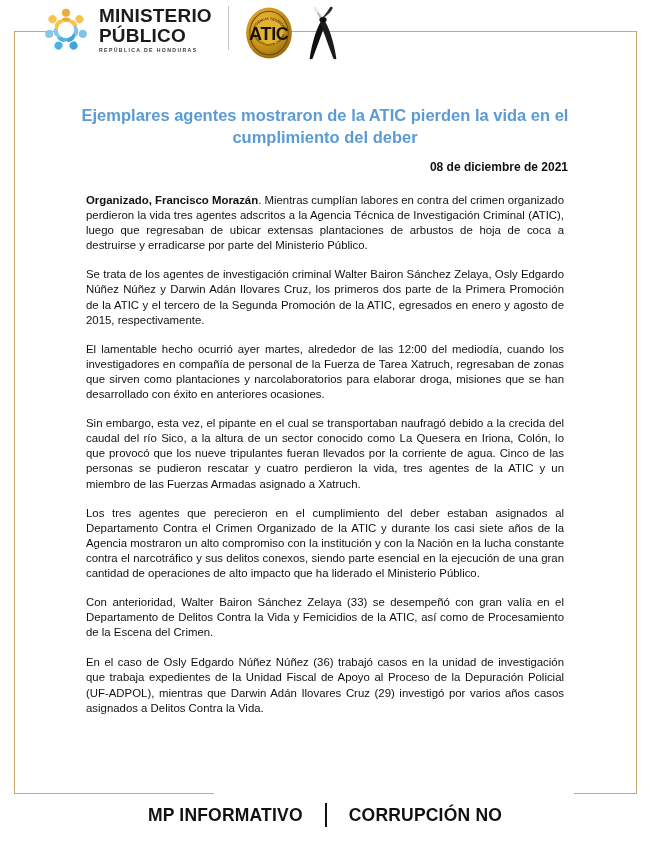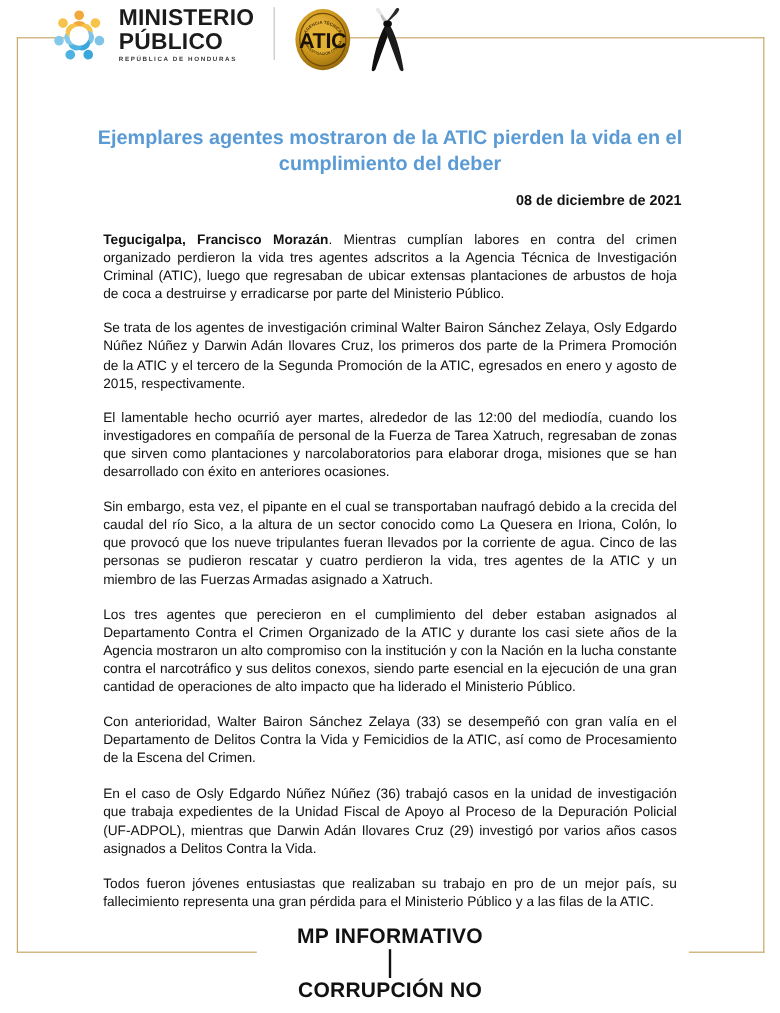--- a/index.html
+++ b/index.html
@@ -161,23 +161,22 @@
 
   
   #footer {
     position: absolute;
     left: 0;
     bottom: 8px;
     width: 650px;
     height: 42px;
     display: flex;
     align-items: center;
-    justify-content: flex-end;
+    justify-content: center;
     gap: 0;
-    flex-direction: column;
   }
   .footer-text {
     font-family: "Liberation Sans", sans-serif;
     font-weight: bold;
     font-size: 17.5px;
     letter-spacing: 0.2px;
     color: #111111;
     white-space: nowrap;
   }
   .footer-sep {
@@ -282,27 +281,26 @@
       </svg>
     </div>
 
   </div>
 </div>
 
 <div id="title">Ejemplares agentes mostraron de la ATIC pierden la vida en el cumplimiento del deber</div>
 <div id="date">08 de diciembre de 2021</div>
 
 <div id="article">
-    <div class="para"><span class="lead">Tegucigalpa, Francisco Morazán</span>. Mientras cumplían labores en contra del crimen organizado perdieron la vida tres agentes adscritos a la Agencia Técnica de Investigación Criminal (ATIC), luego que regresaban de ubicar extensas plantaciones de arbustos de hoja de coca a destruirse y erradicarse por parte del Ministerio Público.</div>
+    <div class="para"><span class="lead">Organizado, Francisco Morazán</span>. Mientras cumplían labores en contra del crimen organizado perdieron la vida tres agentes adscritos a la Agencia Técnica de Investigación Criminal (ATIC), luego que regresaban de ubicar extensas plantaciones de arbustos de hoja de coca a destruirse y erradicarse por parte del Ministerio Público.</div>
     <div class="para">Se trata de los agentes de investigación criminal Walter Bairon Sánchez Zelaya, Osly Edgardo Núñez Núñez y Darwin Adán Ilovares Cruz, los primeros dos parte de la Primera Promoción de la ATIC y el tercero de la Segunda Promoción de la ATIC, egresados en enero y agosto de 2015, respectivamente.</div>
     <div class="para">El lamentable hecho ocurrió ayer martes, alrededor de las 12:00 del mediodía, cuando los investigadores en compañía de personal de la Fuerza de Tarea Xatruch, regresaban de zonas que sirven como plantaciones y narcolaboratorios para elaborar droga, misiones que se han desarrollado con éxito en anteriores ocasiones.</div>
     <div class="para">Sin embargo, esta vez, el pipante en el cual se transportaban naufragó debido a la crecida del caudal del río Sico, a la altura de un sector conocido como La Quesera en Iriona, Colón, lo que provocó que los nueve tripulantes fueran llevados por la corriente de agua. Cinco de las personas se pudieron rescatar y cuatro perdieron la vida, tres agentes de la ATIC y un miembro de las Fuerzas Armadas asignado a Xatruch.</div>
     <div class="para">Los tres agentes que perecieron en el cumplimiento del deber estaban asignados al Departamento Contra el Crimen Organizado de la ATIC y durante los casi siete años de la Agencia mostraron un alto compromiso con la institución y con la Nación en la lucha constante contra el narcotráfico y sus delitos conexos, siendo parte esencial en la ejecución de una gran cantidad de operaciones de alto impacto que ha liderado el Ministerio Público.</div>
     <div class="para tight">Con anterioridad, Walter Bairon Sánchez Zelaya (33) se desempeñó con gran valía en el Departamento de Delitos Contra la Vida y Femicidios de la ATIC, así como de Procesamiento de la Escena del Crimen.</div>
     <div class="para">En el caso de Osly Edgardo Núñez Núñez (36) trabajó casos en la unidad de investigación que trabaja expedientes de la Unidad Fiscal de Apoyo al Proceso de la Depuración Policial (UF-ADPOL), mientras que Darwin Adán Ilovares Cruz (29) investigó por varios años casos asignados a Delitos Contra la Vida.</div>
-    <div class="para">Todos fueron jóvenes entusiastas que realizaban su trabajo en pro de un mejor país, su fallecimiento representa una gran pérdida para el Ministerio Público y a las filas de la ATIC.</div>
   </div>
 
 <div id="footer">
   <span class="footer-text">MP INFORMATIVO</span>
   <span class="footer-sep"></span>
   <span class="footer-text">CORRUPCIÓN NO</span>
 </div>
 
 </body></html>

